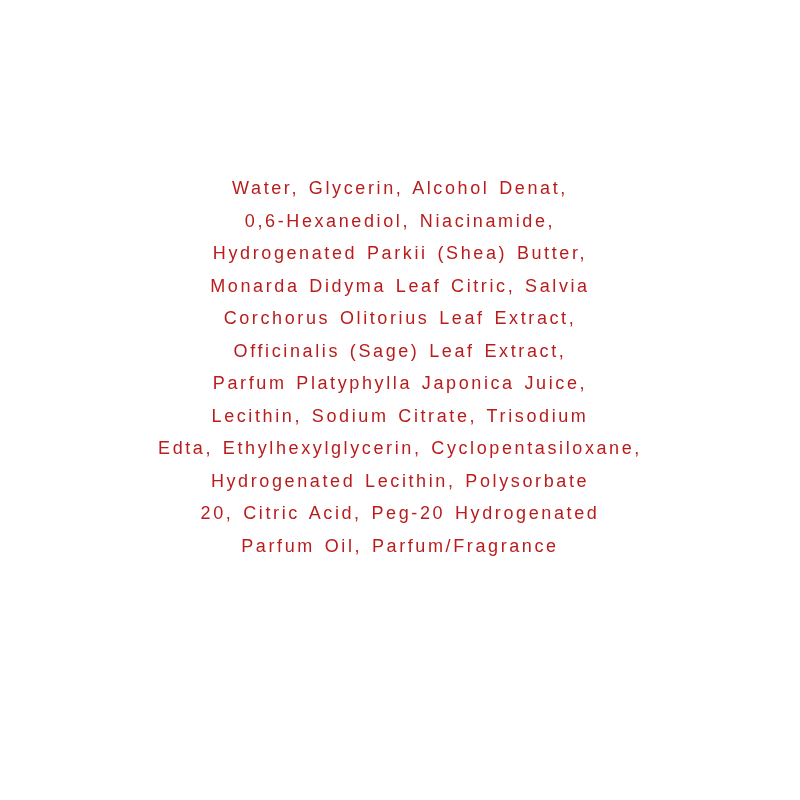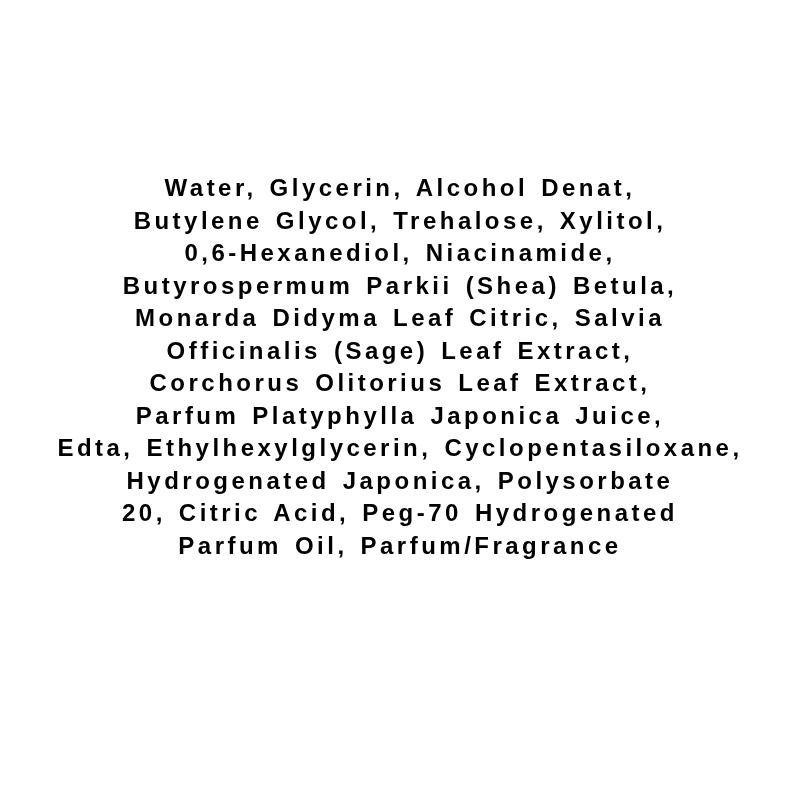--- a/index.html
+++ b/index.html
@@ -24,40 +24,40 @@
   }
   .ingredients-block {
     position: absolute;
     left: 50%;
     top: 172px;
     transform: translateX(-50%);
     width: 760px;
     text-align: center;
   }
   .ingredients-line {
-    font-size: 24px;
+    font-size: 18px;
     line-height: 32.5px;
     letter-spacing: 0.145em;
     word-spacing: 0.12em;
-    color: #000000;
-    font-weight: 700;
+    color: #b91c1c;
+    font-weight: 400;
     white-space: nowrap;
   }
 </style>
 </head>
 <body>
 
 <div class="label-canvas">
   <div class="ingredients-block">
     <div class="ingredients-line">Water, Glycerin, Alcohol Denat,</div>
-    <div class="ingredients-line">Butylene Glycol, Trehalose, Xylitol,</div>
     <div class="ingredients-line">0,6-Hexanediol, Niacinamide,</div>
-    <div class="ingredients-line">Butyrospermum Parkii (Shea) Betula,</div>
+    <div class="ingredients-line">Hydrogenated Parkii (Shea) Butter,</div>
     <div class="ingredients-line">Monarda Didyma Leaf Citric, Salvia</div>
+    <div class="ingredients-line">Corchorus Olitorius Leaf Extract,</div>
     <div class="ingredients-line">Officinalis (Sage) Leaf Extract,</div>
-    <div class="ingredients-line">Corchorus Olitorius Leaf Extract,</div>
     <div class="ingredients-line">Parfum Platyphylla Japonica Juice,</div>
+    <div class="ingredients-line">Lecithin, Sodium Citrate, Trisodium</div>
     <div class="ingredients-line">Edta, Ethylhexylglycerin, Cyclopentasiloxane,</div>
-    <div class="ingredients-line">Hydrogenated Japonica, Polysorbate</div>
-    <div class="ingredients-line">20, Citric Acid, Peg-70 Hydrogenated</div>
+    <div class="ingredients-line">Hydrogenated Lecithin, Polysorbate</div>
+    <div class="ingredients-line">20, Citric Acid, Peg-20 Hydrogenated</div>
     <div class="ingredients-line">Parfum Oil, Parfum/Fragrance</div>
   </div>
 </div>
 
 </body></html>

